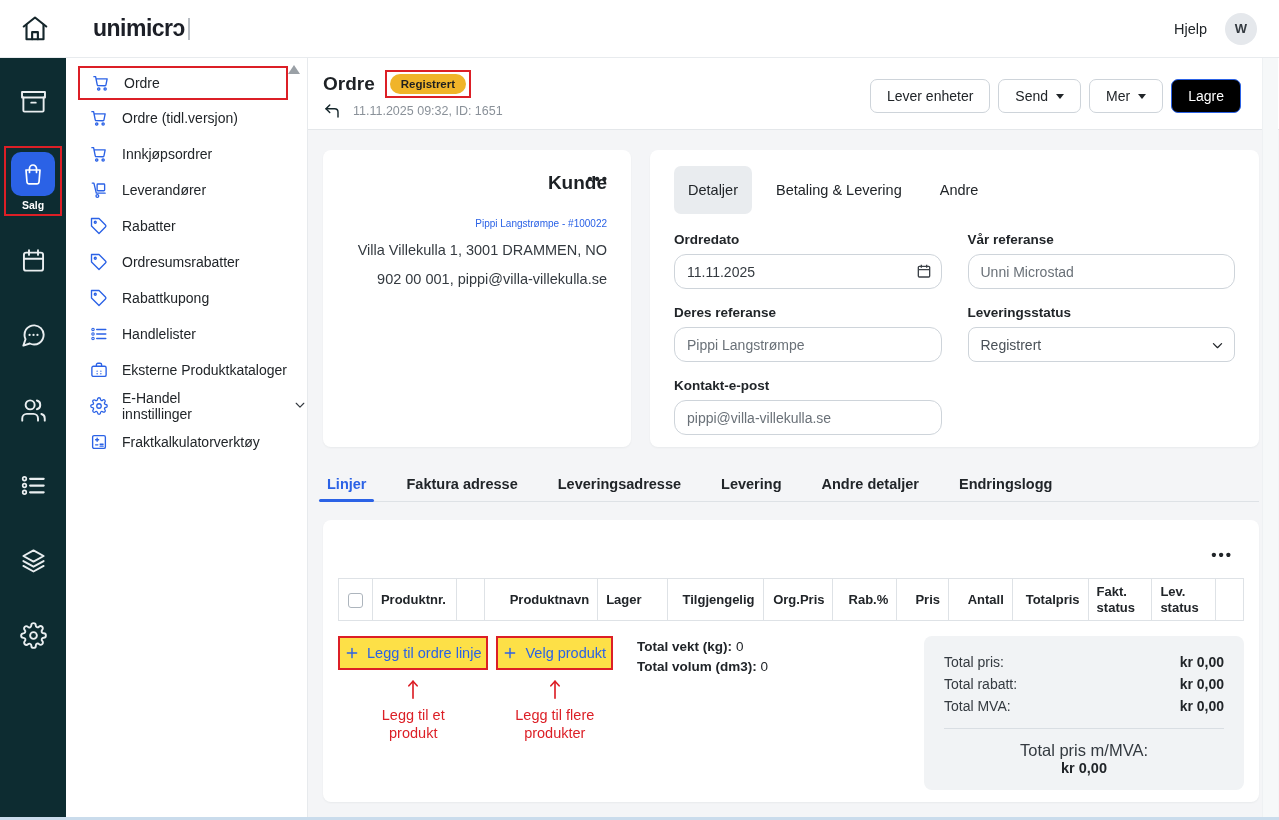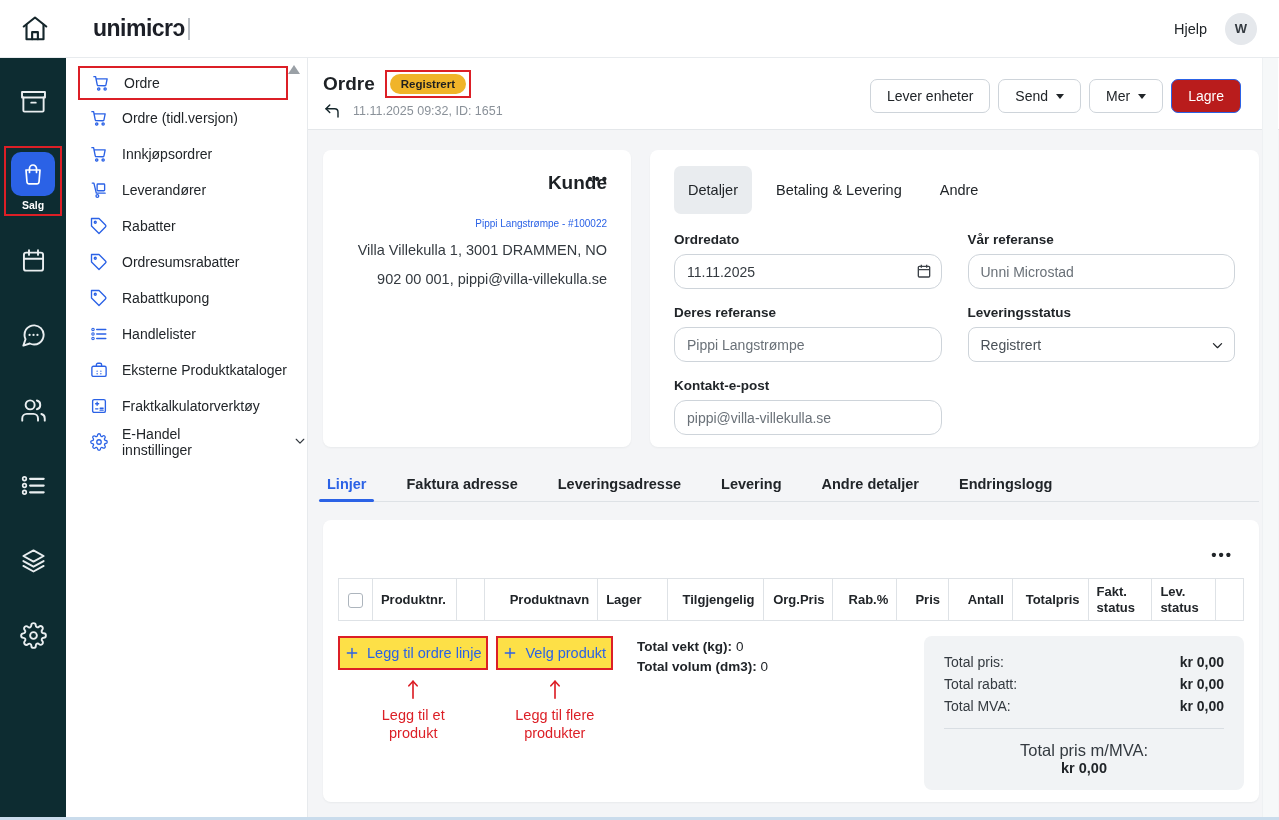--- a/index.html
+++ b/index.html
@@ -46,21 +46,21 @@
   .page-title { font-size:19px; font-weight:700; color:#1d2125; }
   .badge-annot { border:2px solid #dc1f26; padding:2px 3px; display:inline-flex; }
   .status-badge { background:#f0b429; color:#1f1f1f; font-size:11.5px; font-weight:700; padding:4px 11px; border-radius:12px; white-space:nowrap; }
   .meta-row { display:flex; align-items:center; gap:12px; margin-top:4px; }
   .back-arrow { color:#15262b; cursor:pointer; display:flex; }
   .back-arrow svg { width:18px; height:18px; }
   .order-meta { font-size:12.5px; color:#8a9199; }
   .header-actions { margin-left:auto; display:flex; gap:8px; margin-top:9px; }
   .btn { height:34px; padding:0 16px; border:1px solid #ced4da; border-radius:7px; background:#fff; font-size:14px; color:#212529; display:flex; align-items:center; gap:8px; cursor:pointer; font-family:inherit; }
   .btn .caret { width:0; height:0; border-left:4px solid transparent; border-right:4px solid transparent; border-top:5px solid #212529; margin-top:1px; }
-  .btn.primary { background:#b91c1c; border-color:#2b62e6; color:#fff; font-weight:500; }
+  .btn.primary { background:#000000; border-color:#2b62e6; color:#fff; font-weight:500; }
 
   .scroll-area { padding:20px 20px 0 15px; }
   .cards-row { display:flex; gap:19px; }
   .card { background:#fff; border-radius:8px; box-shadow:0 1px 2px rgba(20,30,40,.05); }
   .customer-card { width:308px; height:297px; padding:22px 24px; position:relative;text-align:right; }
   .card-title { font-size:19px; font-weight:700; color:#1d2125; }
   .dots { position:absolute; right:22px; top:20px; color:#212529; font-weight:900; font-size:15px; letter-spacing:2px; cursor:pointer; }
   .cust-link { display:block; margin-top:24px; font-size:10px; color:#2b62e6; cursor:pointer; text-decoration:none; }
   .cust-line { margin-top:13px; font-size:14.5px; color:#343a40; }
 
@@ -362,32 +362,32 @@
         <span>Handlelister</span>
       </div>
     <div class="menu-item">
         <svg>
           <use href="#i-briefcase"></use>
         </svg>
         <span>Eksterne Produktkataloger</span>
       </div>
     <div class="menu-item">
         <svg>
-          <use href="#i-calc"></use>
-        </svg>
-        <span>Fraktkalkulatorverktøy</span>
-      </div>
-    <div class="menu-item">
-        <svg>
           <use href="#i-gear"></use>
         </svg>
         <span>E-Handel innstillinger</span>
         <span class="chev"><svg>
             <use href="#i-chev-down"></use>
           </svg></span>
+      </div>
+    <div class="menu-item">
+        <svg>
+          <use href="#i-calc"></use>
+        </svg>
+        <span>Fraktkalkulatorverktøy</span>
       </div>
   </div>
 
   <div class="content">
 
     <div class="content-header">
       <div class="title-block">
         <div class="title-row">
           <span class="page-title">Ordre</span>
           <span class="badge-annot">

